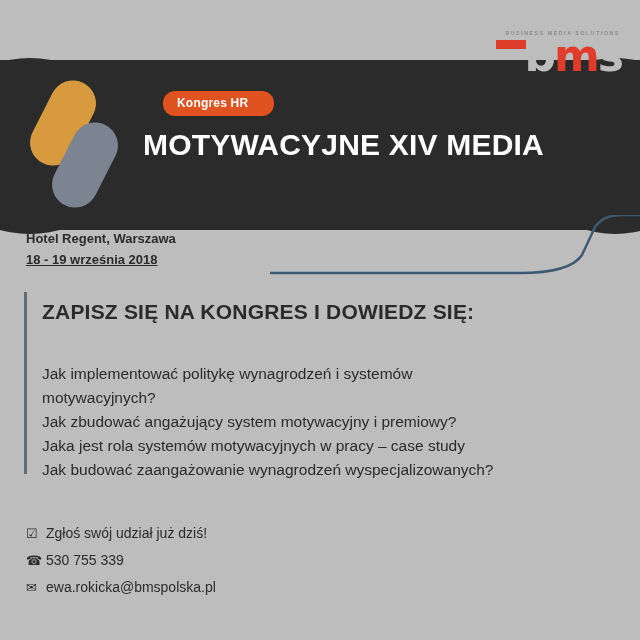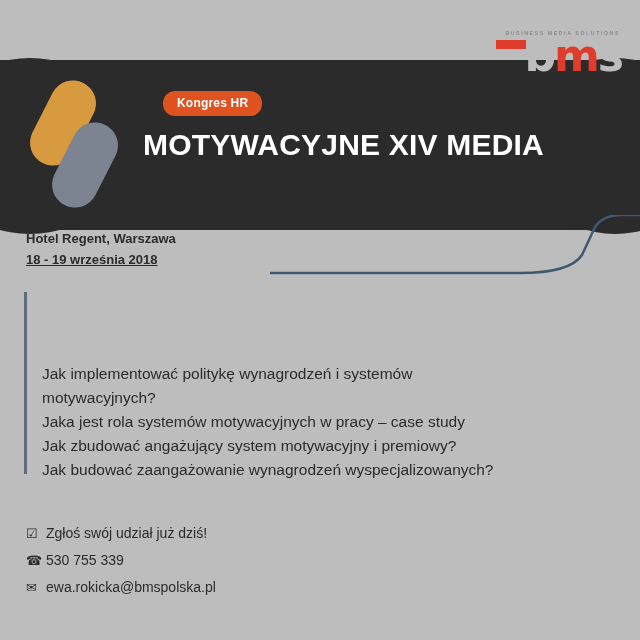--- a/index.html
+++ b/index.html
@@ -109,21 +109,21 @@
 
   
   .badge {
     position: absolute;
     left: 163px;
     top: 91px;
     background: #e0521f;
     color: #ffffff;
     font-size: 12px;
     font-weight: bold;
-    padding: 5px 14px 6px 14px;
+    padding: 5px 26px 6px 14px;
     border-radius: 12px;
     letter-spacing: 0.2px;
     z-index: 5;
   }
   .headline {
     position: absolute;
     left: 143px;
     top: 126px;
     width: 470px;
     color: #ffffff;
@@ -241,25 +241,26 @@
   </div>
 
   <svg class="swoosh" viewBox="0 0 370 90">
     <path d="M0 58 L250 58 Q300 58 312 40 L325 12 Q333 0 352 0 L370 0" fill="none" stroke="#3e5a73" stroke-width="2.5"></path>
   </svg>
 
   <div class="venue">Hotel Regent, Warszawa</div>
   <div class="dates">18 - 19 września 2018</div>
 
   <div class="body-rule"></div>
+  <div class="subhead">ZAPISZ SIĘ NA KONGRES I DOWIEDZ SIĘ:</div>
   <div class="points">
     <div>Jak implementować politykę wynagrodzeń i systemów</div>
     <div>motywacyjnych?</div>
+    <div>Jak zbudować angażujący system motywacyjny i premiowy?</div>
     <div>Jaka jest rola systemów motywacyjnych w pracy – case study</div>
-    <div>Jak zbudować angażujący system motywacyjny i premiowy?</div>
     <div>Jak budować zaangażowanie wynagrodzeń wyspecjalizowanych?</div>
   </div>
 
   <div class="contact">
     <div class="row">
       <span class="ic">☑</span>
       <span>Zgłoś swój udział już dziś!</span>
     </div>
     <div class="row">
       <span class="ic">☎</span>

